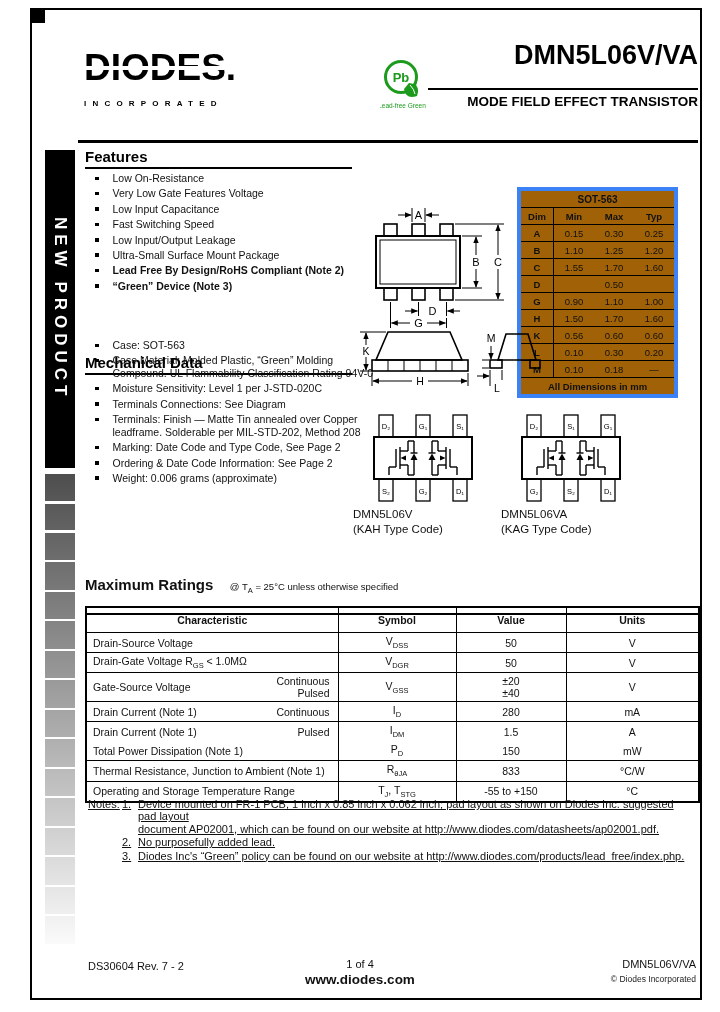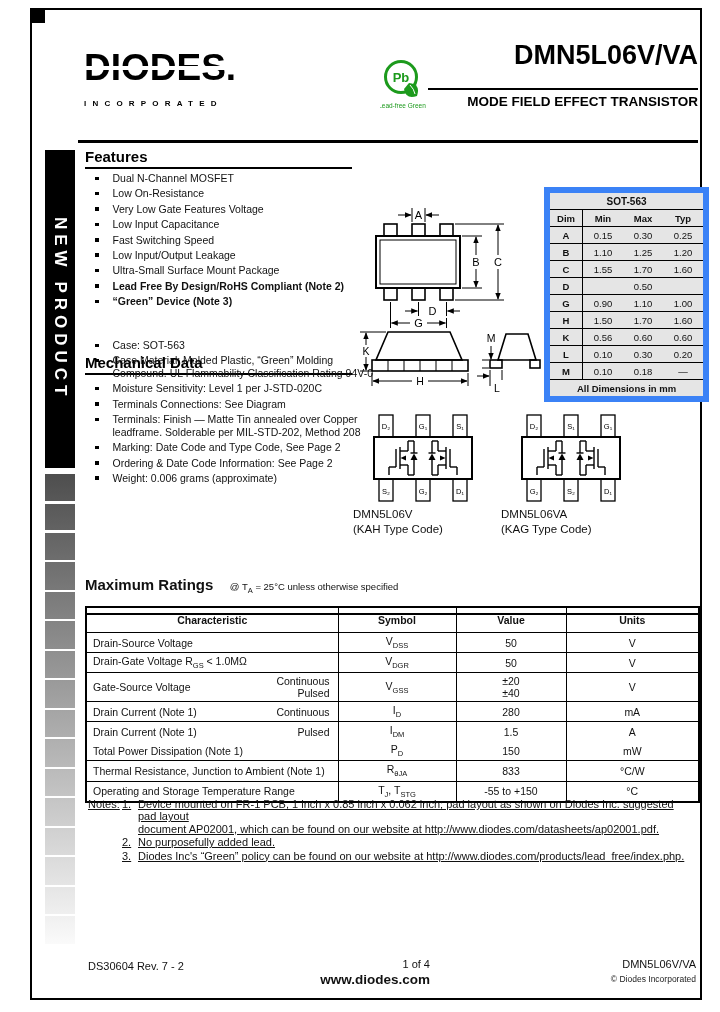--- a/index.html
+++ b/index.html
@@ -24,21 +24,21 @@
   .graycol{position:absolute;left:45px;top:474px;width:30px;height:472px;
     background-image:repeating-linear-gradient(180deg,rgba(255,255,255,0) 0 27px,#fff 27px 29.5px),
       linear-gradient(180deg,#4e4e4e 0%,#fbfbfb 100%);}
   
   .sec-title{position:absolute;font-size:15px;font-weight:bold;color:#000;border-bottom:2px solid #000;padding-bottom:2px;}
   ul.blist{list-style:none;margin:0;padding:0;position:absolute;}
   ul.blist li{display:flex;margin-bottom:2.8px;font-size:10.5px;line-height:12.6px;}
   ul.blist li .bullet{width:3.5px;height:3.5px;background:#000;margin:4.5px 14px 0 0;flex:none;}
   ul.blist li.bold{font-weight:bold;}
   
-  .dimtbl{position:absolute;left:544px;top:187px;border-collapse:collapse;border:6px solid #3b82f6;font-size:9.5px;background:#e5e5e5;}
+  .dimtbl{position:absolute;left:517px;top:187px;border-collapse:collapse;border:4px solid #3b82f6;font-size:9.5px;background:#a16207;}
   .dimtbl td,.dimtbl th{padding:1px 2px;height:14px;text-align:center;}
   .dimtbl .ttl{font-weight:bold;font-size:10px;}
   .dimtbl tr{border-top:1px solid #000;}
   .dimtbl tr.ttlrow{border-top:none;}
   .dimtbl .dimc{font-weight:bold;border-right:1px solid #000;width:28px;}
   .dimtbl th{font-weight:bold;}
   .dimtbl .w{width:36px;}
   .dimtbl .foot{font-weight:bold;}
   
   .mr-head{position:absolute;left:85px;top:576px;width:613px;border-bottom:2px solid #000;padding-bottom:18px;}
@@ -56,21 +56,21 @@
   .notes{position:absolute;left:88px;top:798px;width:606px;font-size:11px;line-height:12.4px;display:flex;text-decoration:underline;}
   .notes .nlabel{width:34px;flex:none;}
   .notes .nitems{flex:1;}
   .notes .nitem{display:flex;margin-bottom:1px;}
   .notes .nnum{width:16px;flex:none;}
   .notes .ntext{flex:1;}
   
   .schem-cap{position:absolute;width:140px;font-size:11.5px;line-height:14.5px;}
   
   .f-doc{position:absolute;left:88px;top:960px;font-size:11px;}
-  .f-center{position:absolute;left:290px;top:958px;width:140px;text-align:right;}
+  .f-center{position:absolute;left:290px;top:958px;width:140px;text-align:center;}
   .f-page{font-size:11px;}
   .f-web{font-size:13.5px;font-weight:bold;margin-top:2px;}
   .f-right{position:absolute;right:24px;top:958px;text-align:right;}
   .f-part{font-size:11px;}
   .f-copy{font-size:8.5px;margin-top:4px;color:#222;}
   svg text{font-family:"Liberation Sans",sans-serif;}
 </style>
 </head>
 <body>
 
@@ -98,24 +98,20 @@
 <div class="subtitle">
   <div>MODE FIELD EFFECT TRANSISTOR</div>
 </div>
 <div class="header-rule"></div>
 
 <div class="banner">NEW PRODUCT</div>
 <div class="graycol"></div>
 
 <div class="sec-title" style="left:85px;top:148px;width:267px;">Features</div>
 <ul class="blist" style="left:95px;top:172px;width:290px;">
-  <li>
-      <span class="bullet"></span>
-      <span>Dual N-Channel MOSFET</span>
-    </li>
   <li>
       <span class="bullet"></span>
       <span>Low On-Resistance</span>
     </li>
   <li>
       <span class="bullet"></span>
       <span>Very Low Gate Features Voltage</span>
     </li>
   <li>
       <span class="bullet"></span>

